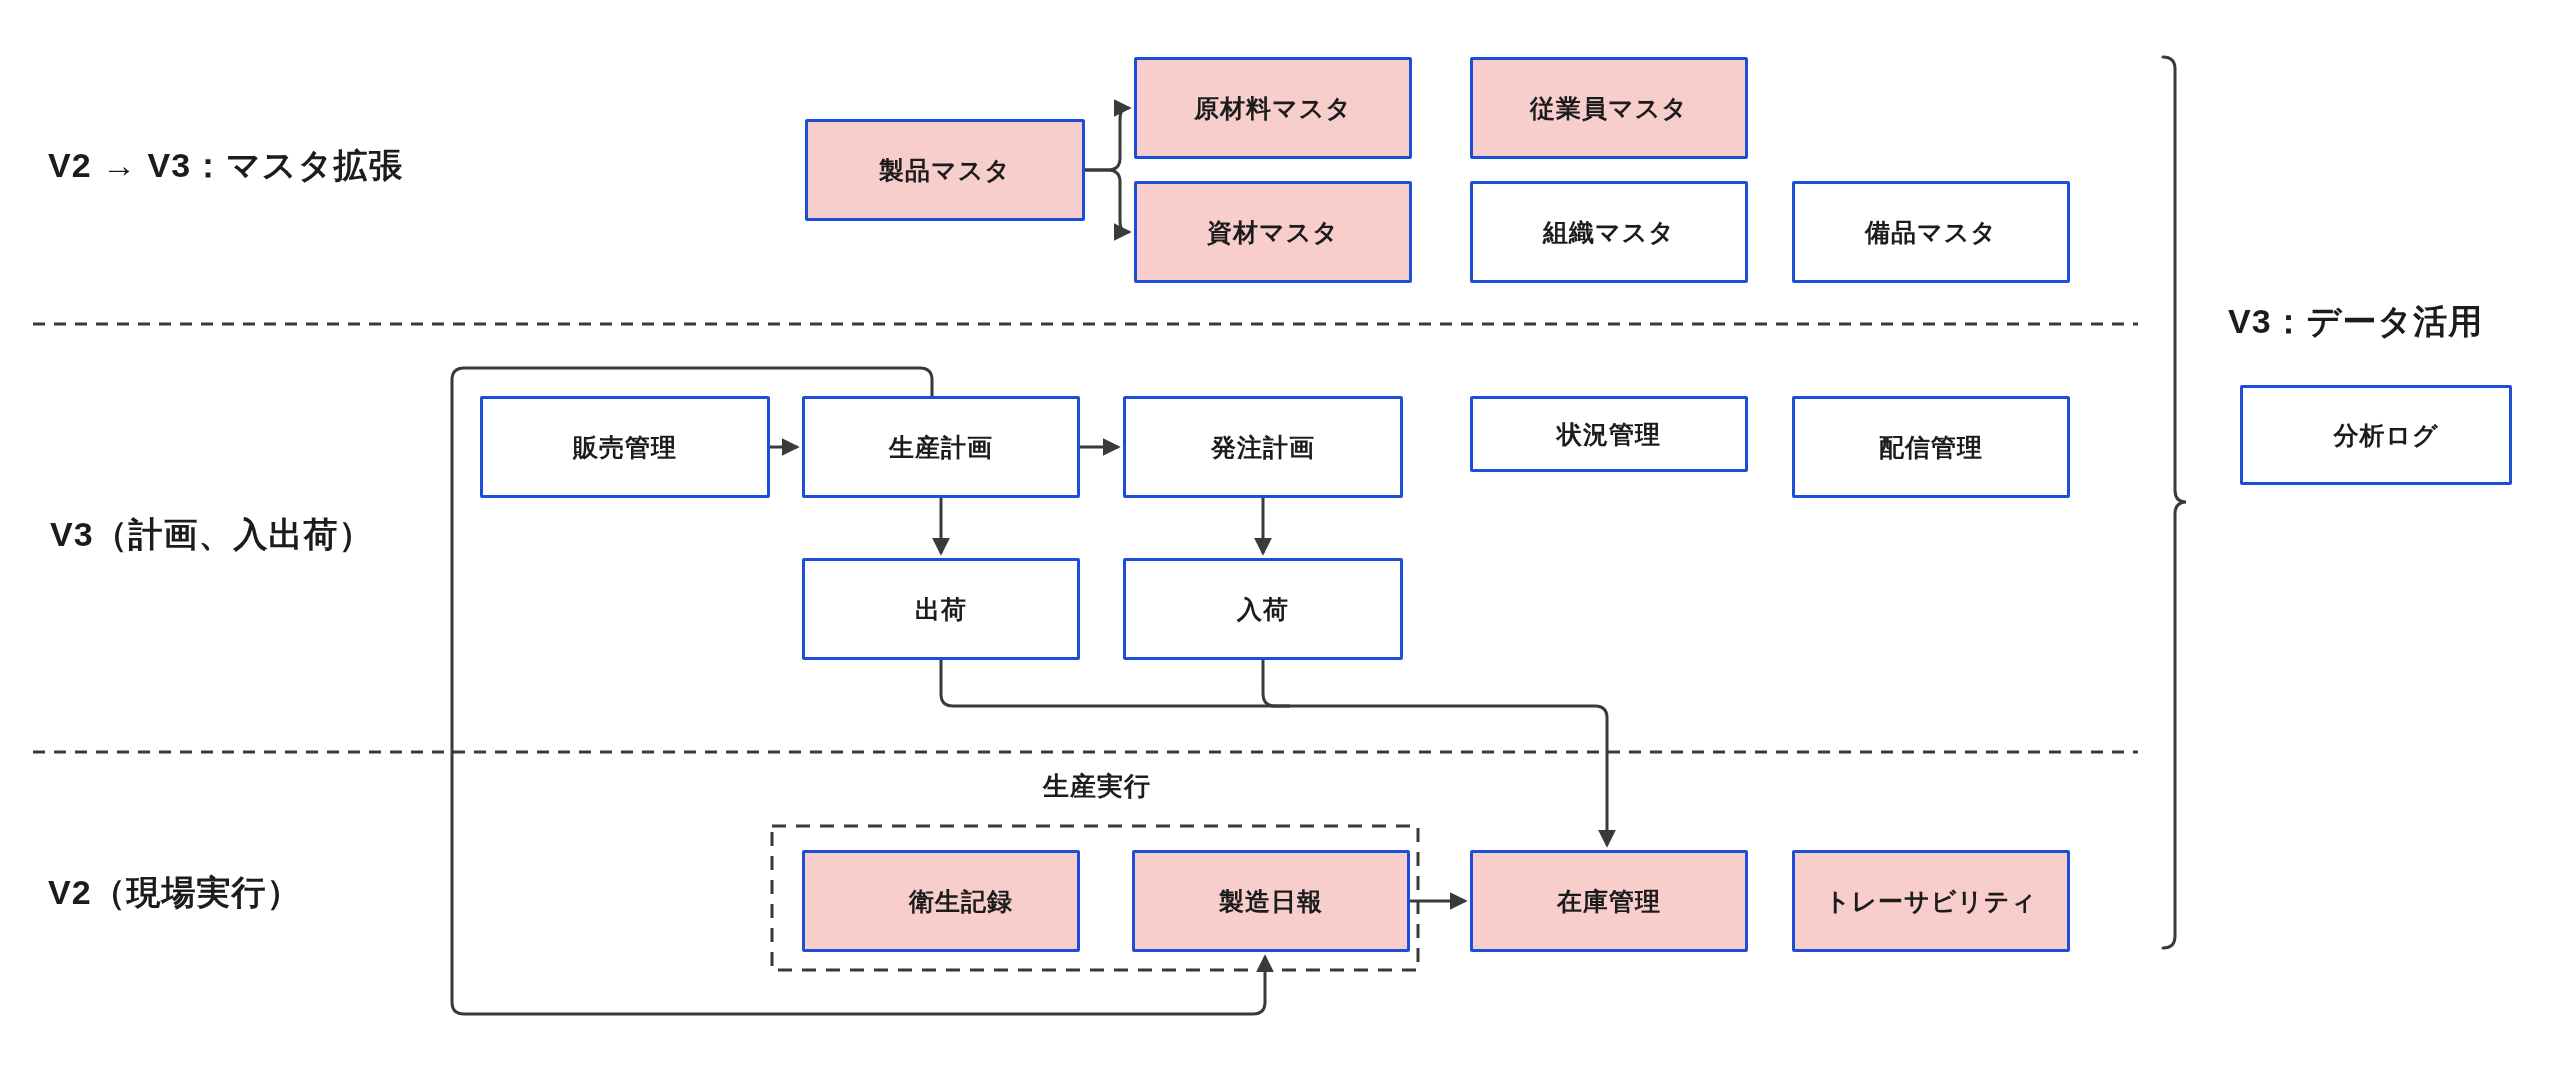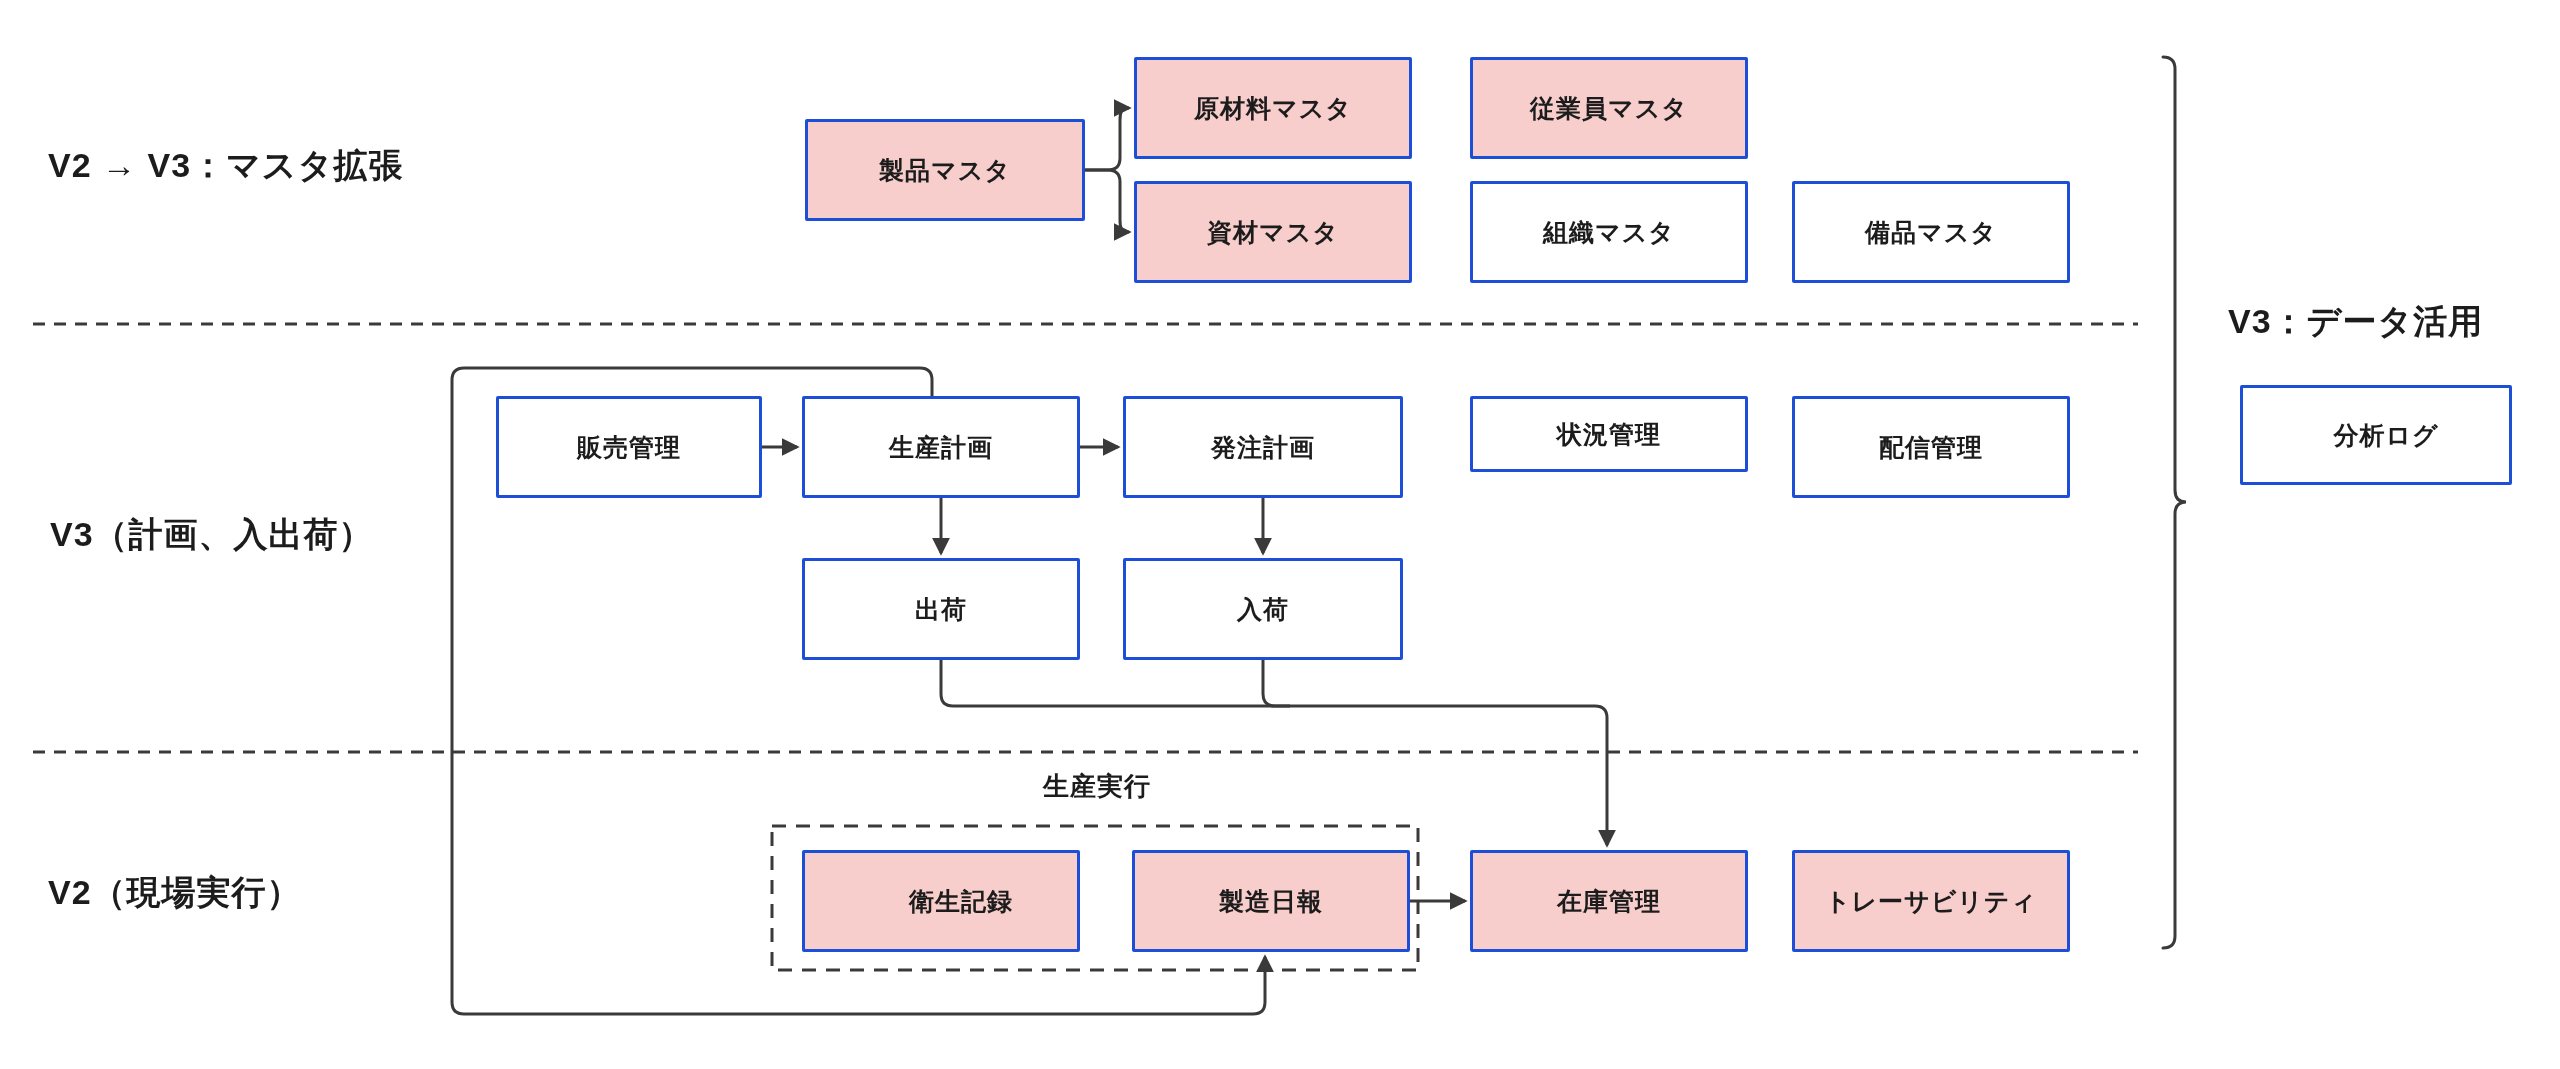--- a/index.html
+++ b/index.html
@@ -67,21 +67,21 @@
   <div class="section-label" style="left:2228px;top:299px;">V3：データ活用</div>
   <div class="group-label" style="left:1043px;top:769px;">生産実行</div>
 
   <div class="node pink" style="left:805px;top:119px;width:280px;height:102px;">製品マスタ</div>
   <div class="node pink" style="left:1134px;top:57px;width:278px;height:102px;">原材料マスタ</div>
   <div class="node pink" style="left:1134px;top:181px;width:278px;height:102px;">資材マスタ</div>
   <div class="node pink" style="left:1470px;top:57px;width:278px;height:102px;">従業員マスタ</div>
   <div class="node" style="left:1470px;top:181px;width:278px;height:102px;">組織マスタ</div>
   <div class="node" style="left:1792px;top:181px;width:278px;height:102px;">備品マスタ</div>
 
-  <div class="node" style="left:480px;top:396px;width:266px;height:102px;margin-left:16px;">販売管理</div>
+  <div class="node" style="left:480px;top:396px;width:290px;height:102px;">販売管理</div>
   <div class="node" style="left:802px;top:396px;width:278px;height:102px;">生産計画</div>
   <div class="node" style="left:1123px;top:396px;width:280px;height:102px;text-align:center;">発注計画</div>
   <div class="node" style="left:1470px;top:396px;width:278px;height:76px;">状況管理</div>
   <div class="node" style="left:1792px;top:396px;width:278px;height:102px;">配信管理</div>
   <div class="node" style="left:802px;top:558px;width:278px;height:102px;">出荷</div>
   <div class="node" style="left:1123px;top:558px;width:280px;height:102px;text-align:right;">入荷</div>
 
   <div class="node pink" style="left:802px;top:850px;width:278px;height:102px;padding-left:40px;">衛生記録</div>
   <div class="node pink" style="left:1132px;top:850px;width:278px;height:102px;">製造日報</div>
   <div class="node pink" style="left:1470px;top:850px;width:278px;height:102px;">在庫管理</div>

